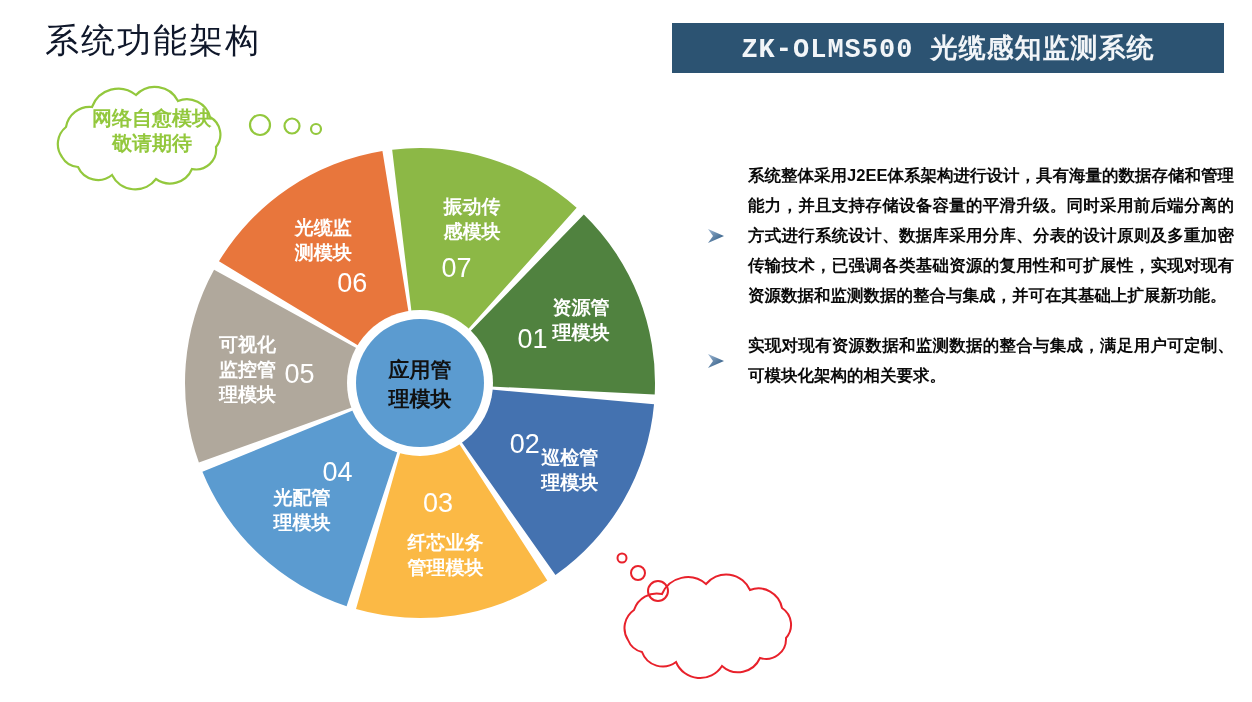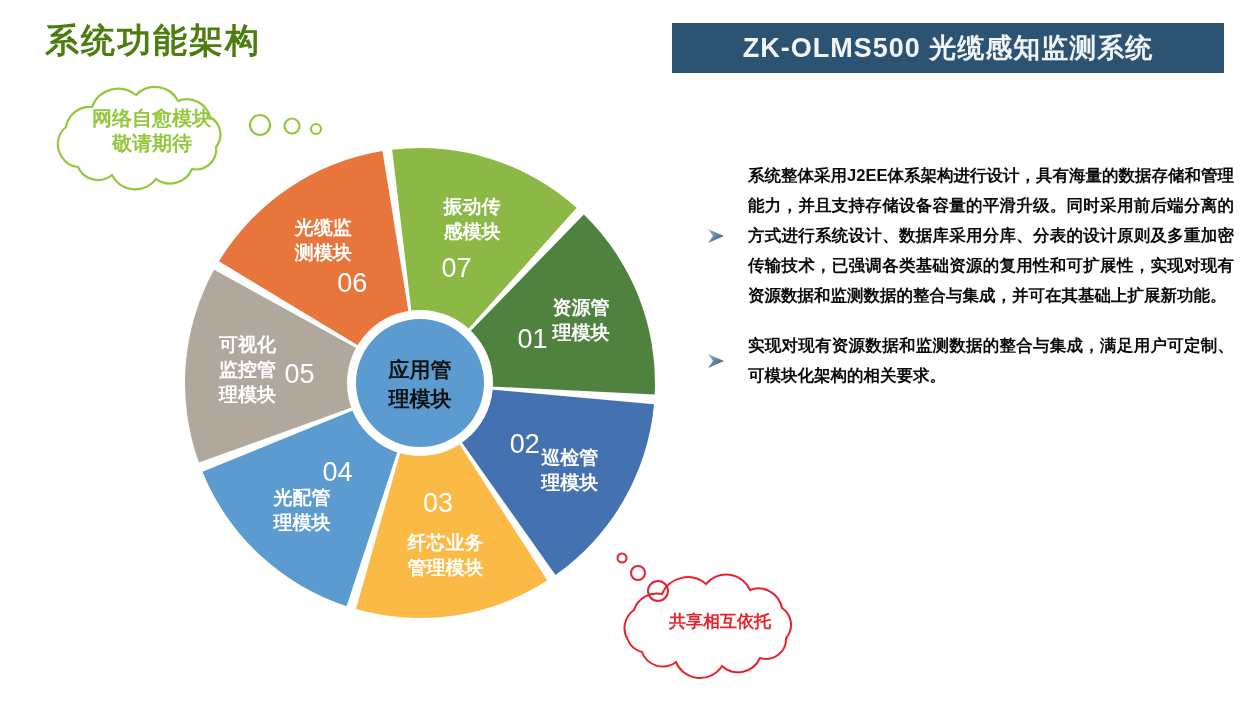--- a/index.html
+++ b/index.html
@@ -4,27 +4,27 @@
 <style>
   html,body{margin:0;padding:0;}
   body{
     width:1252px;height:702px;position:relative;overflow:hidden;
     background:#ffffff;
     font-family:"Liberation Sans","DejaVu Sans",sans-serif;
   }
   
   #page-title{
     position:absolute;left:45px;top:18px;
-    font-size:34px;font-weight:bold;color:#4d7c0f;
+    font-size:34px;font-weight:normal;color:#0f172a;
     letter-spacing:2px;
   }
   #banner{
     position:absolute;left:672px;top:23px;width:552px;height:50px;
     background:#2C5372;
-    display:flex;align-items:center;justify-content:center;
+    display:flex;align-items:center;justify-content:center;font-family:Liberation Mono, monospace;
   }
   #banner-text{
     color:#F2F5F8;font-size:27px;font-weight:bold;letter-spacing:1px;
     white-space:nowrap;
   }
   
   #donut-wrap{
     position:absolute;left:150px;top:110px;width:545px;height:530px;
   }
   #donut-svg{display:block;}
@@ -152,21 +152,20 @@
              a24 24 0 0 1 32 18
              a20 20 0 0 1 4 30
              a20 20 0 0 1 -26 20
              a24 24 0 0 1 -38 8
              a26 26 0 0 1 -46 -4
              a22 22 0 0 1 -34 -10
              a20 20 0 0 1 -14 -12 Z"></path>
   </g>
 </svg>
 <div id="cloud-red-text">
-  <div>共享相互依托</div>
 </div>
 
 <div id="bullets">
     <div class="bullet-row">
       <span class="bullet-marker"><svg width="22" height="16" viewBox="0 0 22 16" xmlns="http://www.w3.org/2000/svg">
           <defs>
             <linearGradient id="bg0" x1="0" y1="0" x2="1" y2="1">
               <stop offset="0%" stop-color="#9FB8D4"></stop>
               <stop offset="100%" stop-color="#1F4E79"></stop>
             </linearGradient>

